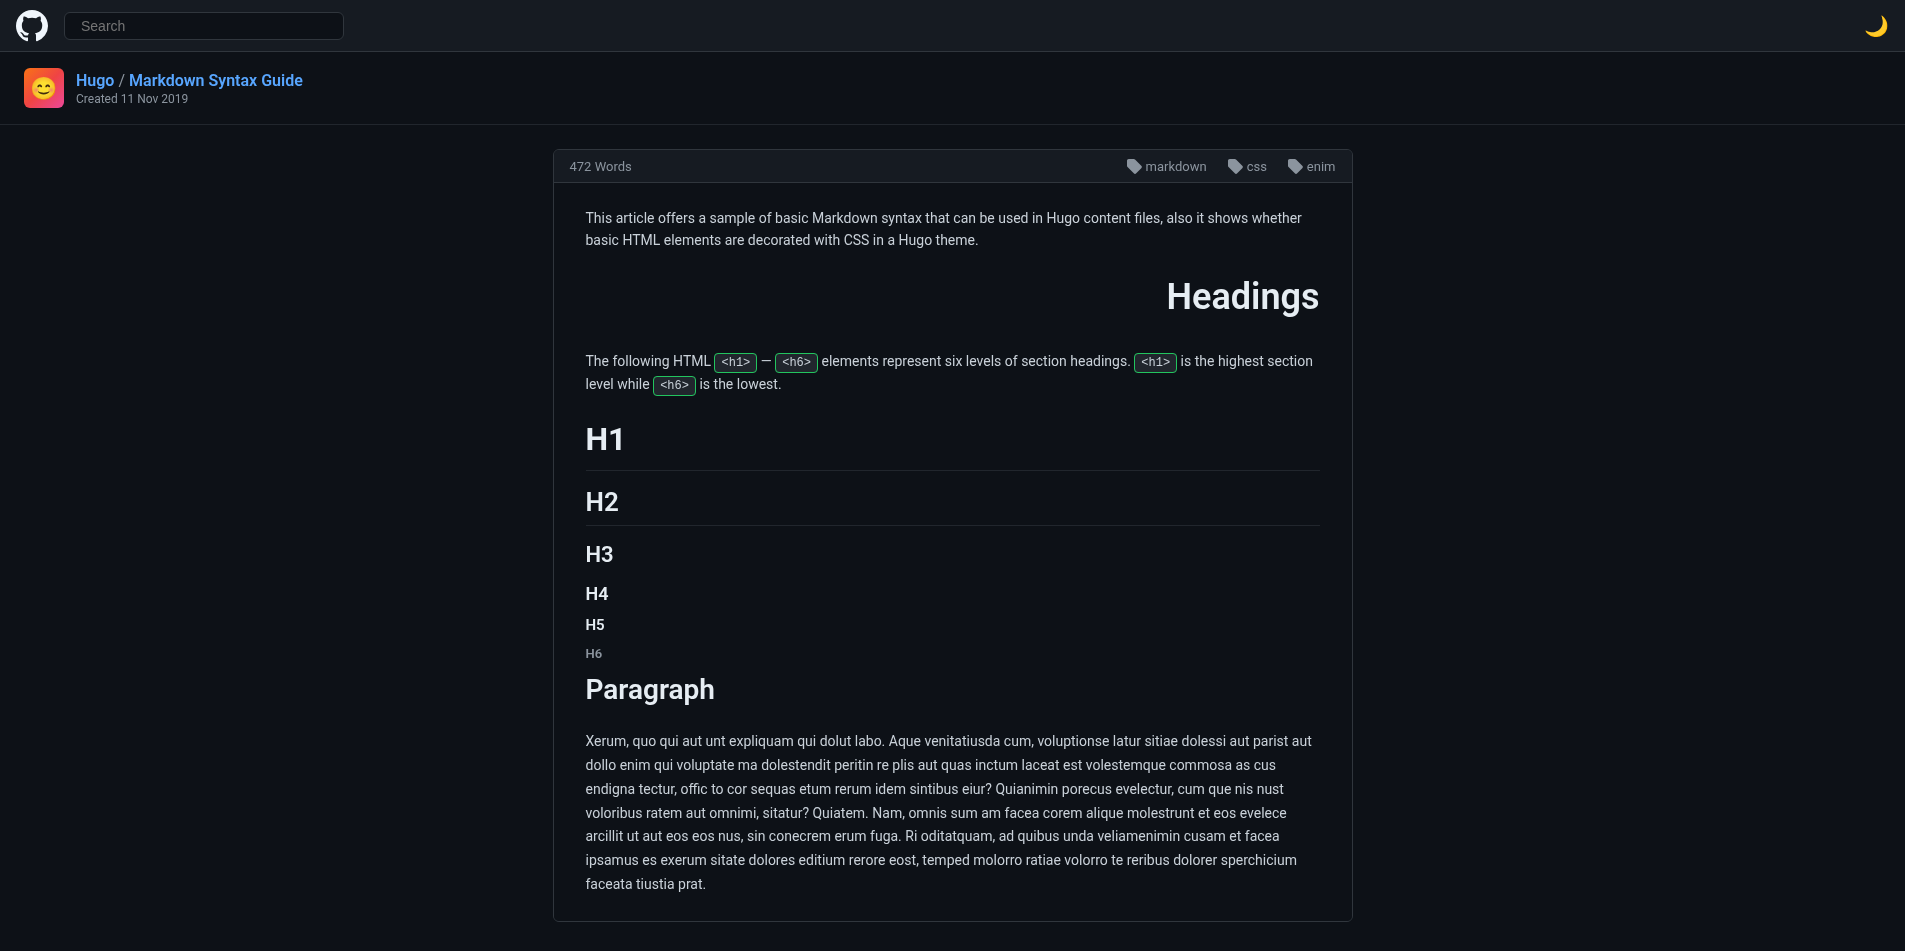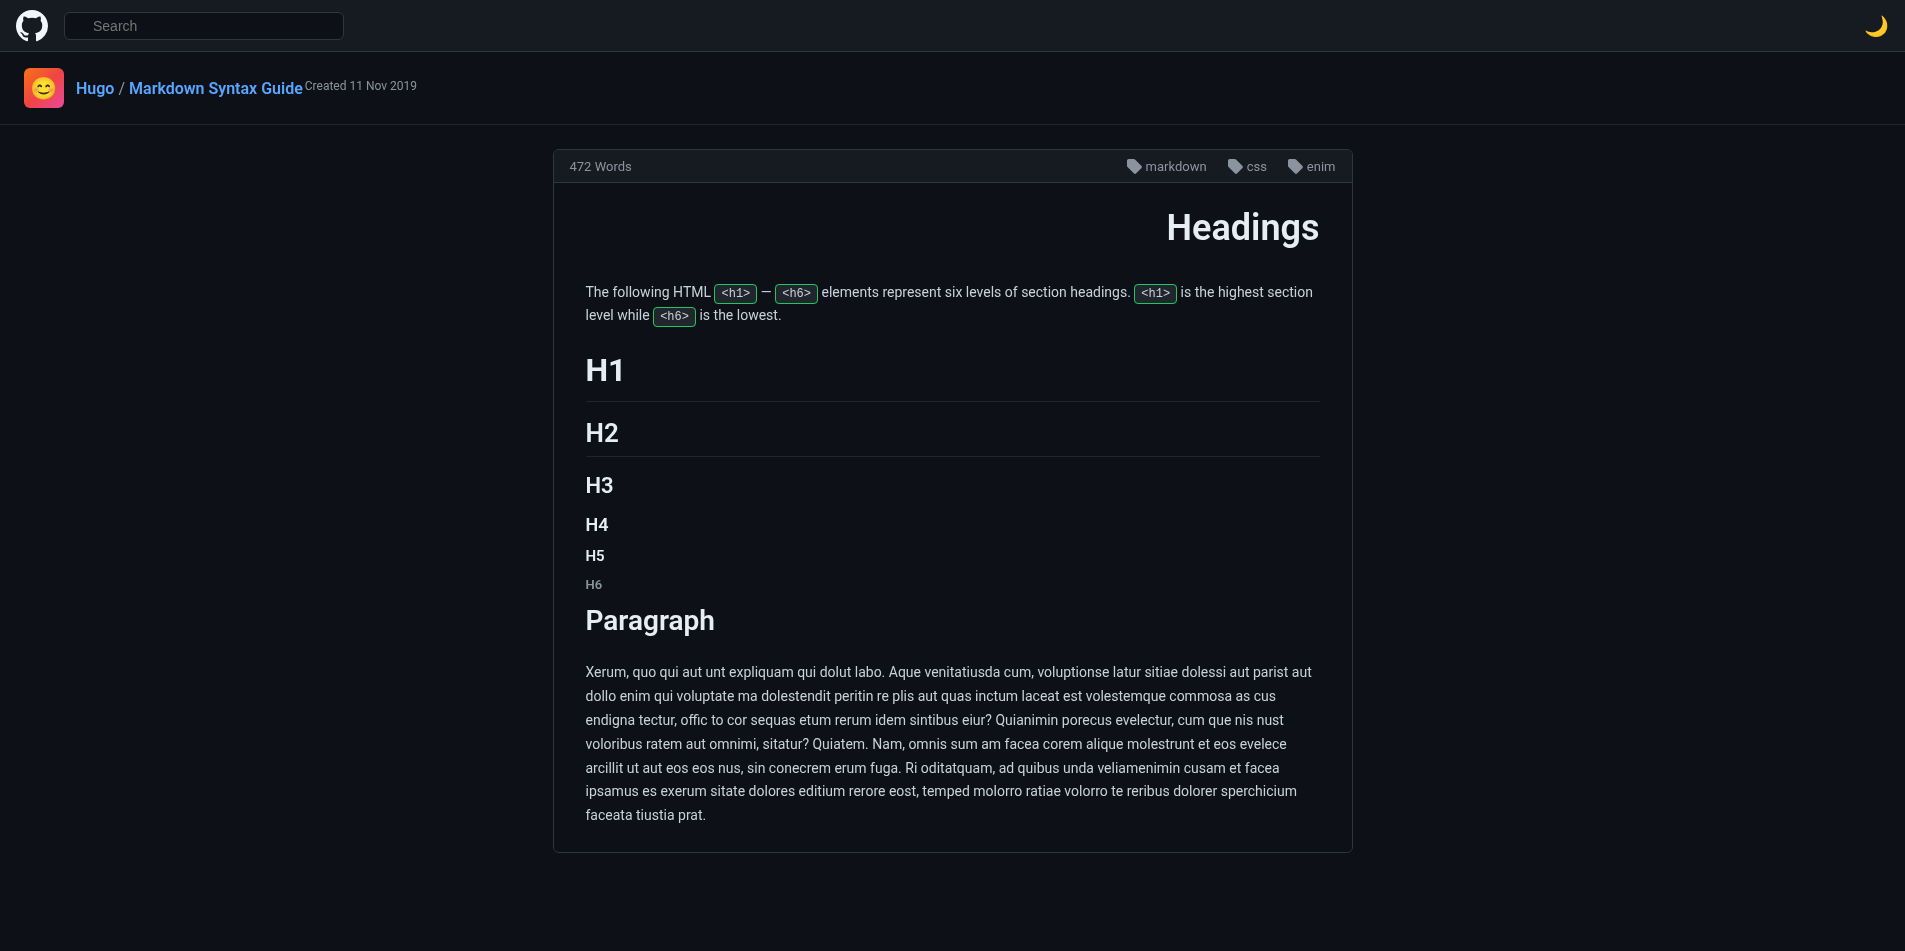--- a/index.html
+++ b/index.html
@@ -38,21 +38,21 @@
       fill: #f0f6fc;
       width: 32px;
       height: 32px;
     }
 
     .search-box {
       background-color: #0d1117;
       border: 1px solid #30363d;
       border-radius: 6px;
       color: #f97316;
-      padding: 5px 28px;
+      padding: 5px 16px;
       width: 280px;
       font-size: 14px;
       outline: none;
     }
 
     .navbar-right {
       margin-left: auto;
     }
 
     .moon-icon {
@@ -76,20 +76,21 @@
       background: linear-gradient(135deg, #f97316, #ef4444, #ec4899);
       display: flex;
       align-items: center;
       justify-content: center;
       font-size: 22px;
       flex-shrink: 0;
     }
 
     .breadcrumb-info {
       display: flex;
+      flex-direction: column;
       gap: 2px;
     }
 
     .breadcrumb-title {
       display: flex;
       align-items: center;
       gap: 4px;
       font-size: 16px;
     }
 
@@ -317,20 +318,21 @@
           <svg class="tag-icon" viewBox="0 0 16 16" fill="#8b949e" xmlns="http://www.w3.org/2000/svg">
             <path d="M2.5 7.775V2.75a.25.25 0 01.25-.25h5.025a.25.25 0 01.177.073l6.25 6.25a.25.25 0 010 .354l-5.025 5.025a.25.25 0 01-.354 0l-6.25-6.25a.25.25 0 01-.073-.177zm-1.5 0V2.75C1 1.784 1.784 1 2.75 1h5.025c.464 0 .91.184 1.238.513l6.25 6.25a1.75 1.75 0 010 2.474l-5.026 5.026a1.75 1.75 0 01-2.474 0l-6.25-6.25A1.75 1.75 0 011 7.775zM6 5a1 1 0 100 2 1 1 0 000-2z"></path>
           </svg>
           <span>enim</span>
         </div>
       </div>
     </div>
 
     <div class="gist-body">
 
+      <p class="intro-text">This article offers a sample of basic Markdown syntax that can be used in Hugo content files, also it shows whether basic HTML elements are decorated with CSS in a Hugo theme.</p>
 
       <h2 class="section-heading-1">Headings</h2>
 
       <p class="heading-desc">
         <span>The following HTML </span><code class="inline">&lt;h1&gt;</code><span> — </span><code class="inline">&lt;h6&gt;</code><span> elements represent six levels of section headings. </span><code class="inline">&lt;h1&gt;</code><span> is the highest section level while </span><code class="inline">&lt;h6&gt;</code><span> is the lowest.</span>
       </p>
 
       <h1 class="heading-h1">H1</h1>
       <h2 class="heading-h2">H2</h2>
       <h3 class="heading-h3">H3</h3>

